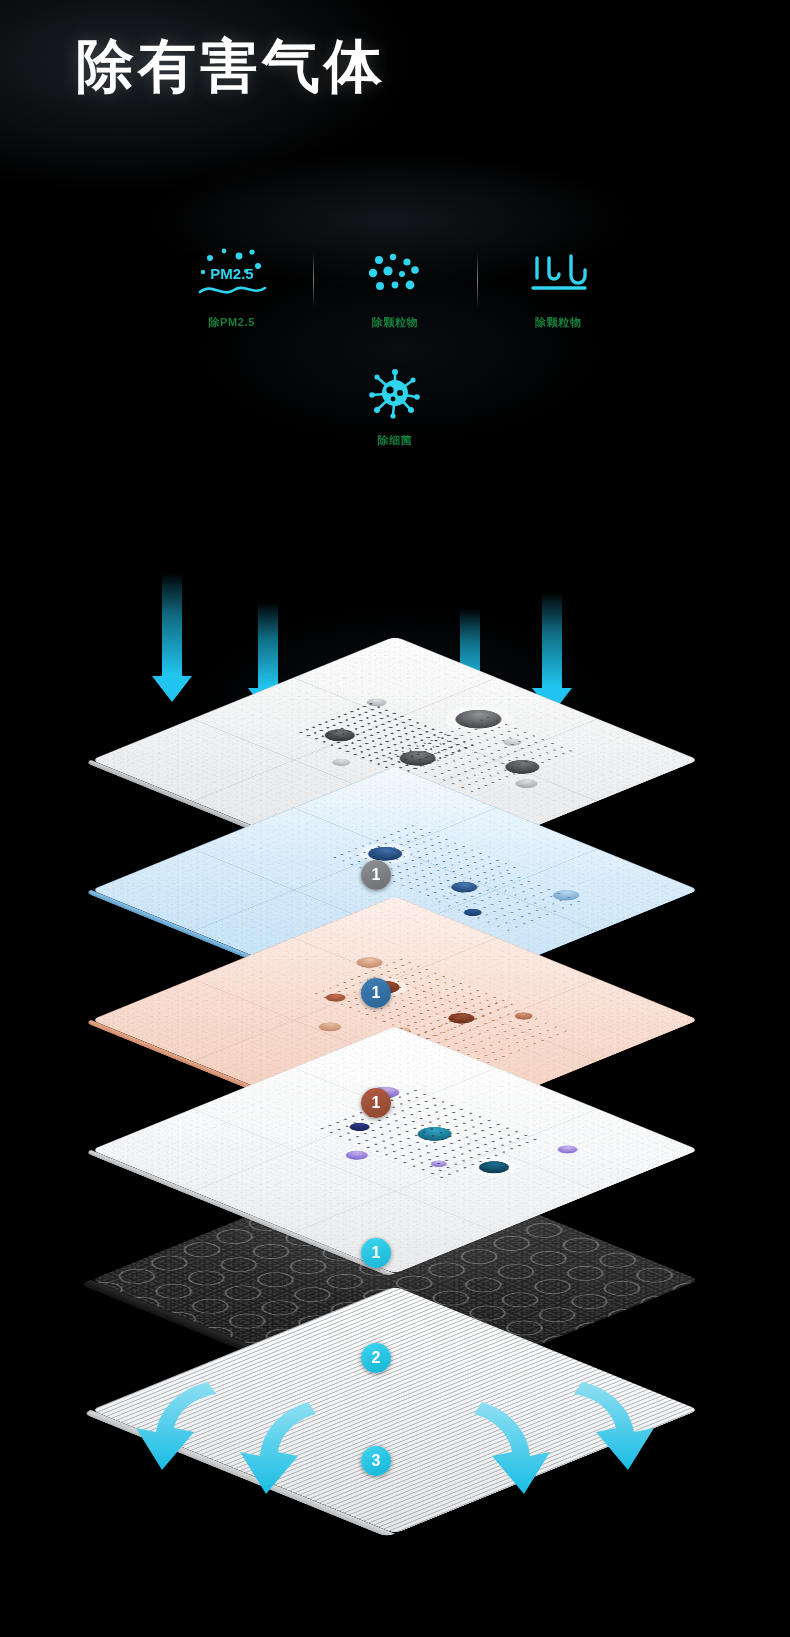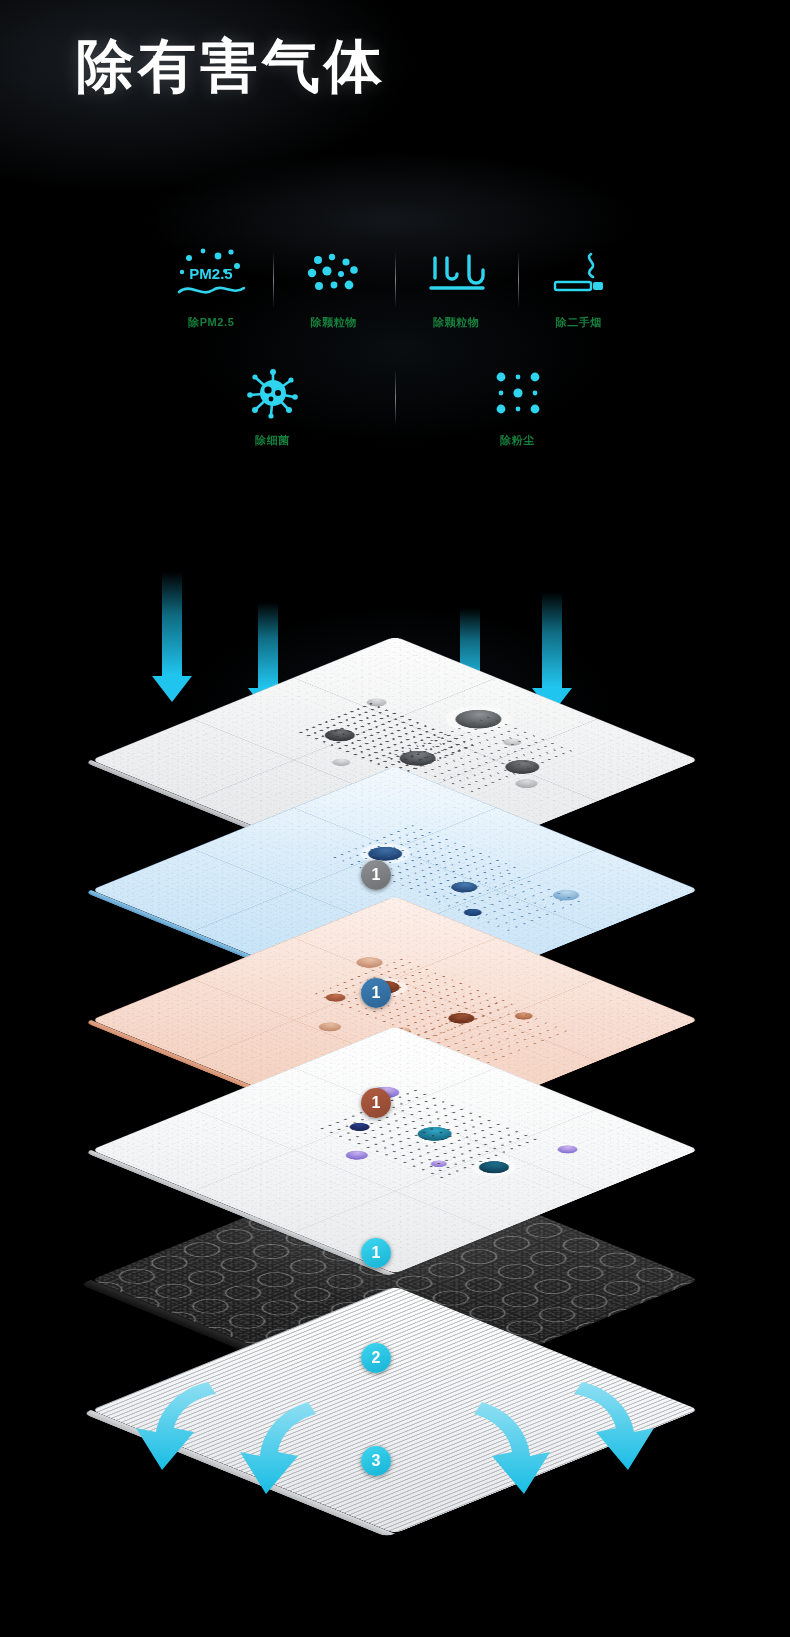--- a/index.html
+++ b/index.html
@@ -225,30 +225,20 @@
               <path d="M10 6 L10 26"></path>
               <path d="M22 6 L22 22 a5 5 0 0 0 10 0"></path>
               <path d="M44 4 L44 24 a7 7 0 0 0 14 0 L58 18"></path>
               <path d="M6 36 L58 36"></path>
             </g>
           </svg>
         </div>
         <div class="feat-label">除颗粒物</div>
       </div>
 
-      <div class="feat-cell">
-        <div class="feat-icon">
-          <svg width="60" height="50" viewBox="0 0 60 50">
-            <path d="M42 4 c -7 5, 7 9, 0 15 c -5 5, 2 8, 2 8" stroke="#2fd4ef" stroke-width="2.6" fill="none" stroke-linecap="round"></path>
-            <rect x="6" y="32" width="36" height="8" rx="2" stroke="#2fd4ef" stroke-width="2.4" fill="none"></rect>
-            <rect x="44" y="32" width="10" height="8" rx="2" fill="#2fd4ef"></rect>
-          </svg>
-        </div>
-        <div class="feat-label">除二手烟</div>
-      </div>
 
     </div>
 
     <div class="feat-row row2">
 
 
       <div class="feat-cell">
         <div class="feat-icon">
           <svg width="58" height="52" viewBox="0 0 58 52">
             <g stroke="#2fd4ef" stroke-width="2.6" fill="none" stroke-linecap="round">
@@ -274,38 +264,20 @@
             <circle cx="29" cy="26" r="13" fill="#2fd4ef"></circle>
             <circle cx="24" cy="23" r="3.6" fill="#000"></circle>
             <circle cx="34" cy="26" r="3" fill="#000"></circle>
             <circle cx="27" cy="32" r="2.4" fill="#000"></circle>
           </svg>
         </div>
         <div class="feat-label">除细菌</div>
       </div>
 
 
-      <div class="feat-cell">
-        <div class="feat-icon">
-          <svg width="50" height="48" viewBox="0 0 50 48">
-            <g fill="#2fd4ef">
-              <circle cx="8" cy="8" r="4.4"></circle>
-                <circle cx="25" cy="8" r="2.4"></circle>
-                <circle cx="42" cy="8" r="4.4"></circle>
-              <circle cx="8" cy="24" r="2.4"></circle>
-                <circle cx="25" cy="24" r="4.6"></circle>
-                <circle cx="42" cy="24" r="2.4"></circle>
-              <circle cx="8" cy="40" r="4.4"></circle>
-                <circle cx="25" cy="40" r="2.4"></circle>
-                <circle cx="42" cy="40" r="4.4"></circle>
-            </g>
-          </svg>
-        </div>
-        <div class="feat-label">除粉尘</div>
-      </div>
 
     </div>
   </div>
 
   <div class="stack">
 
     <div class="arrow-in" style="left:152px; top:12px; width:40px; height:130px;">
       <div class="shaft" style="height:104px;"></div>
         <div class="head" style="top:104px;"></div>
     </div>

